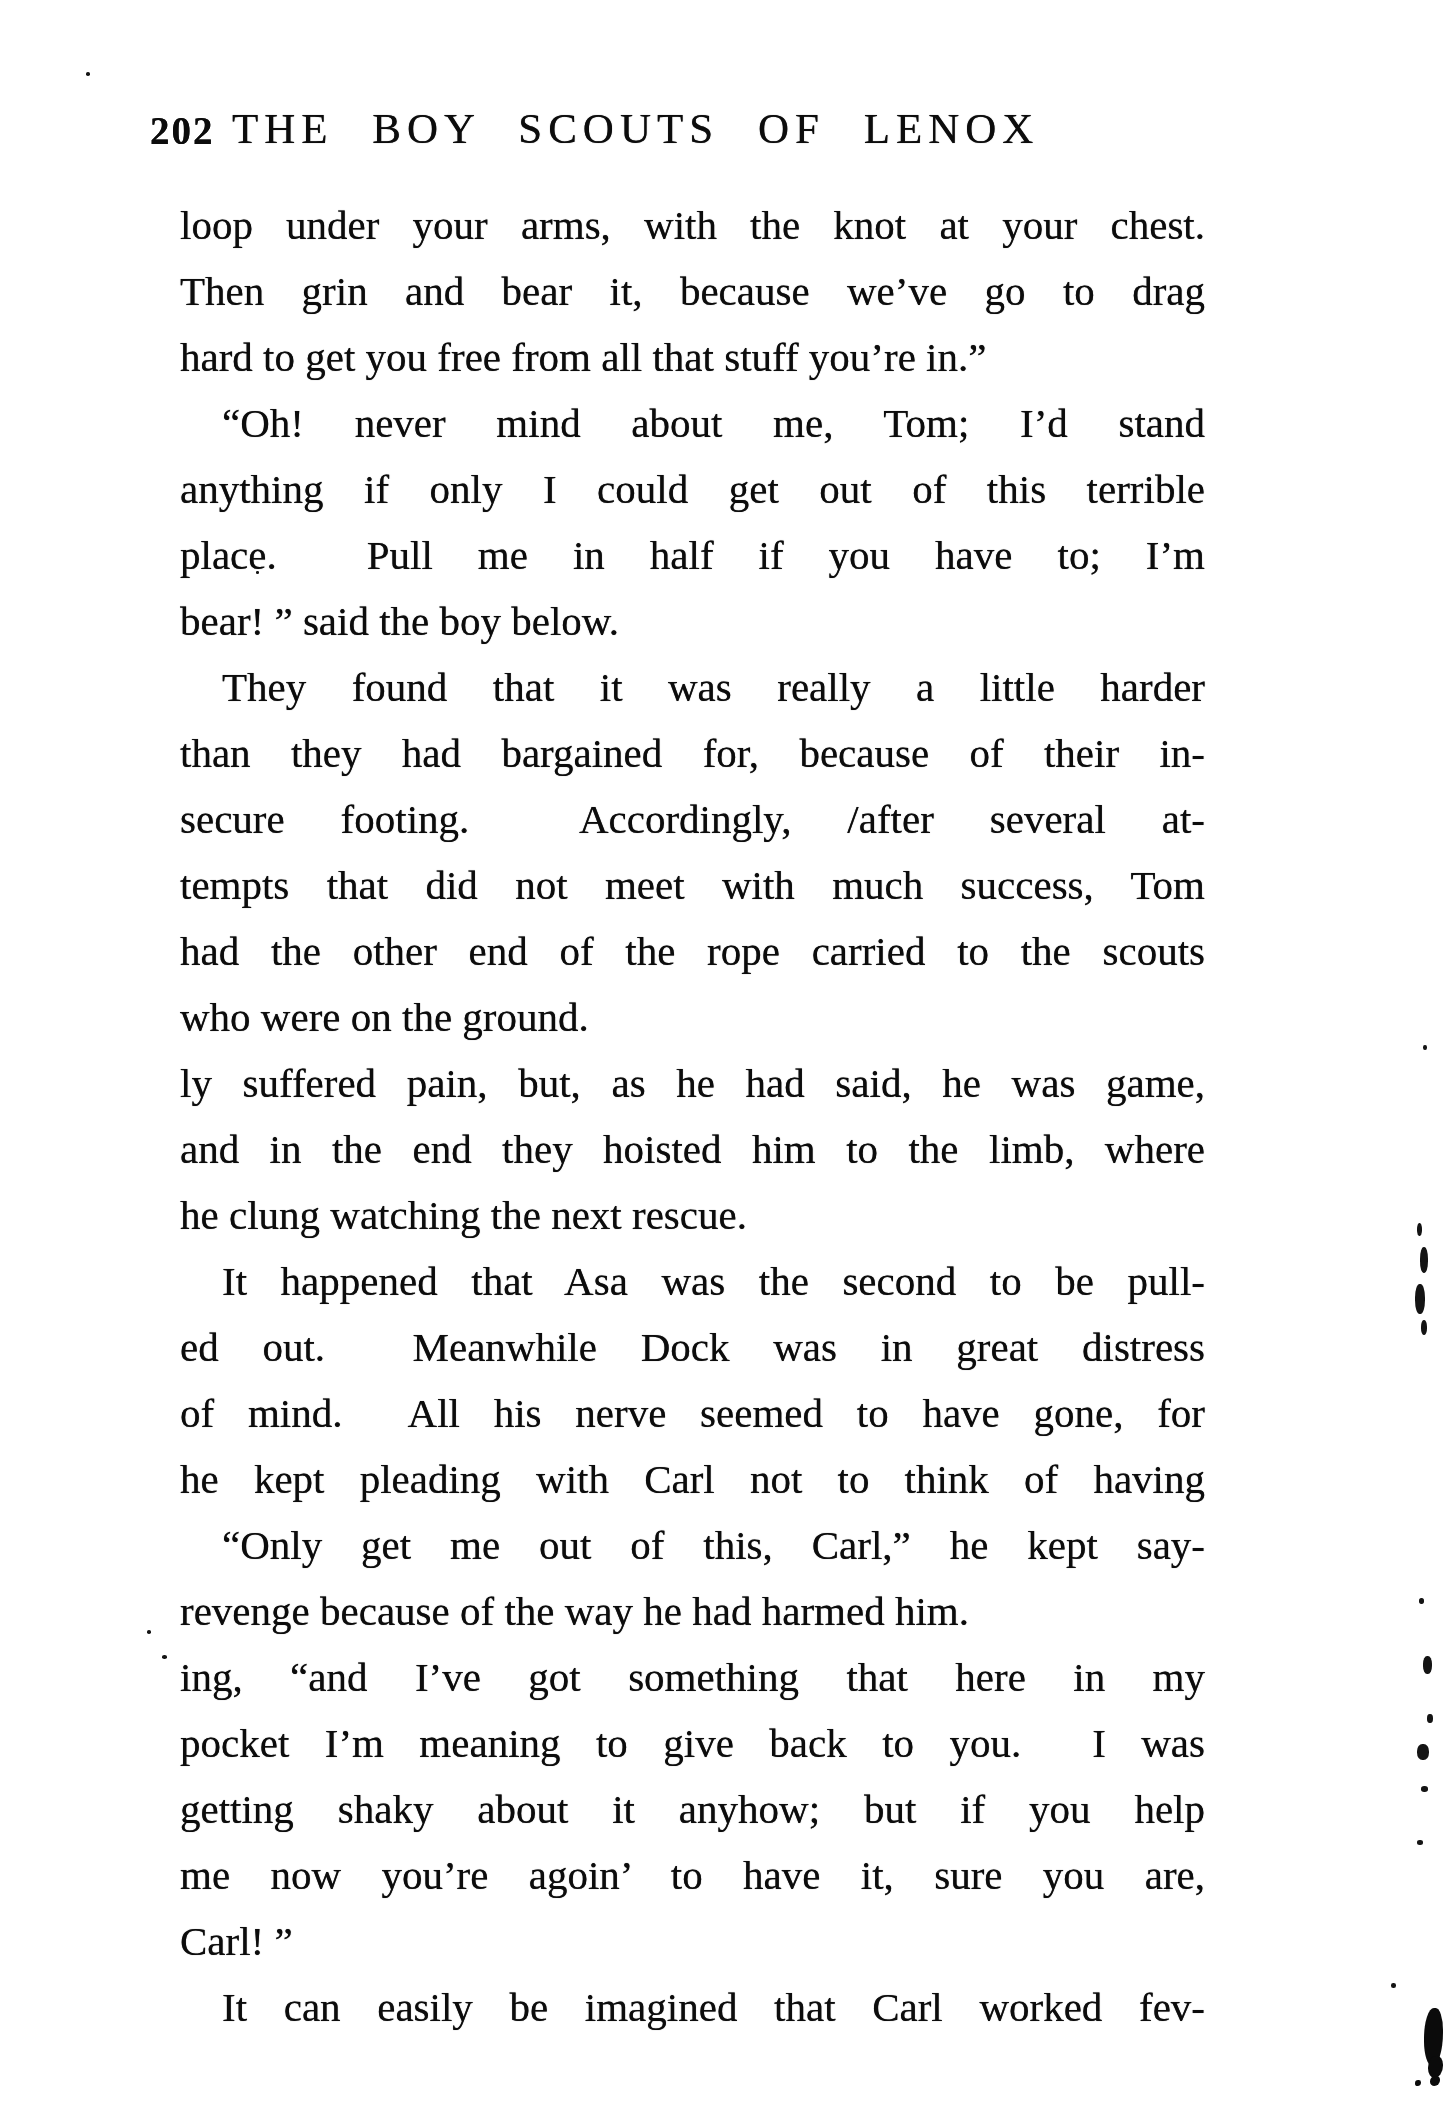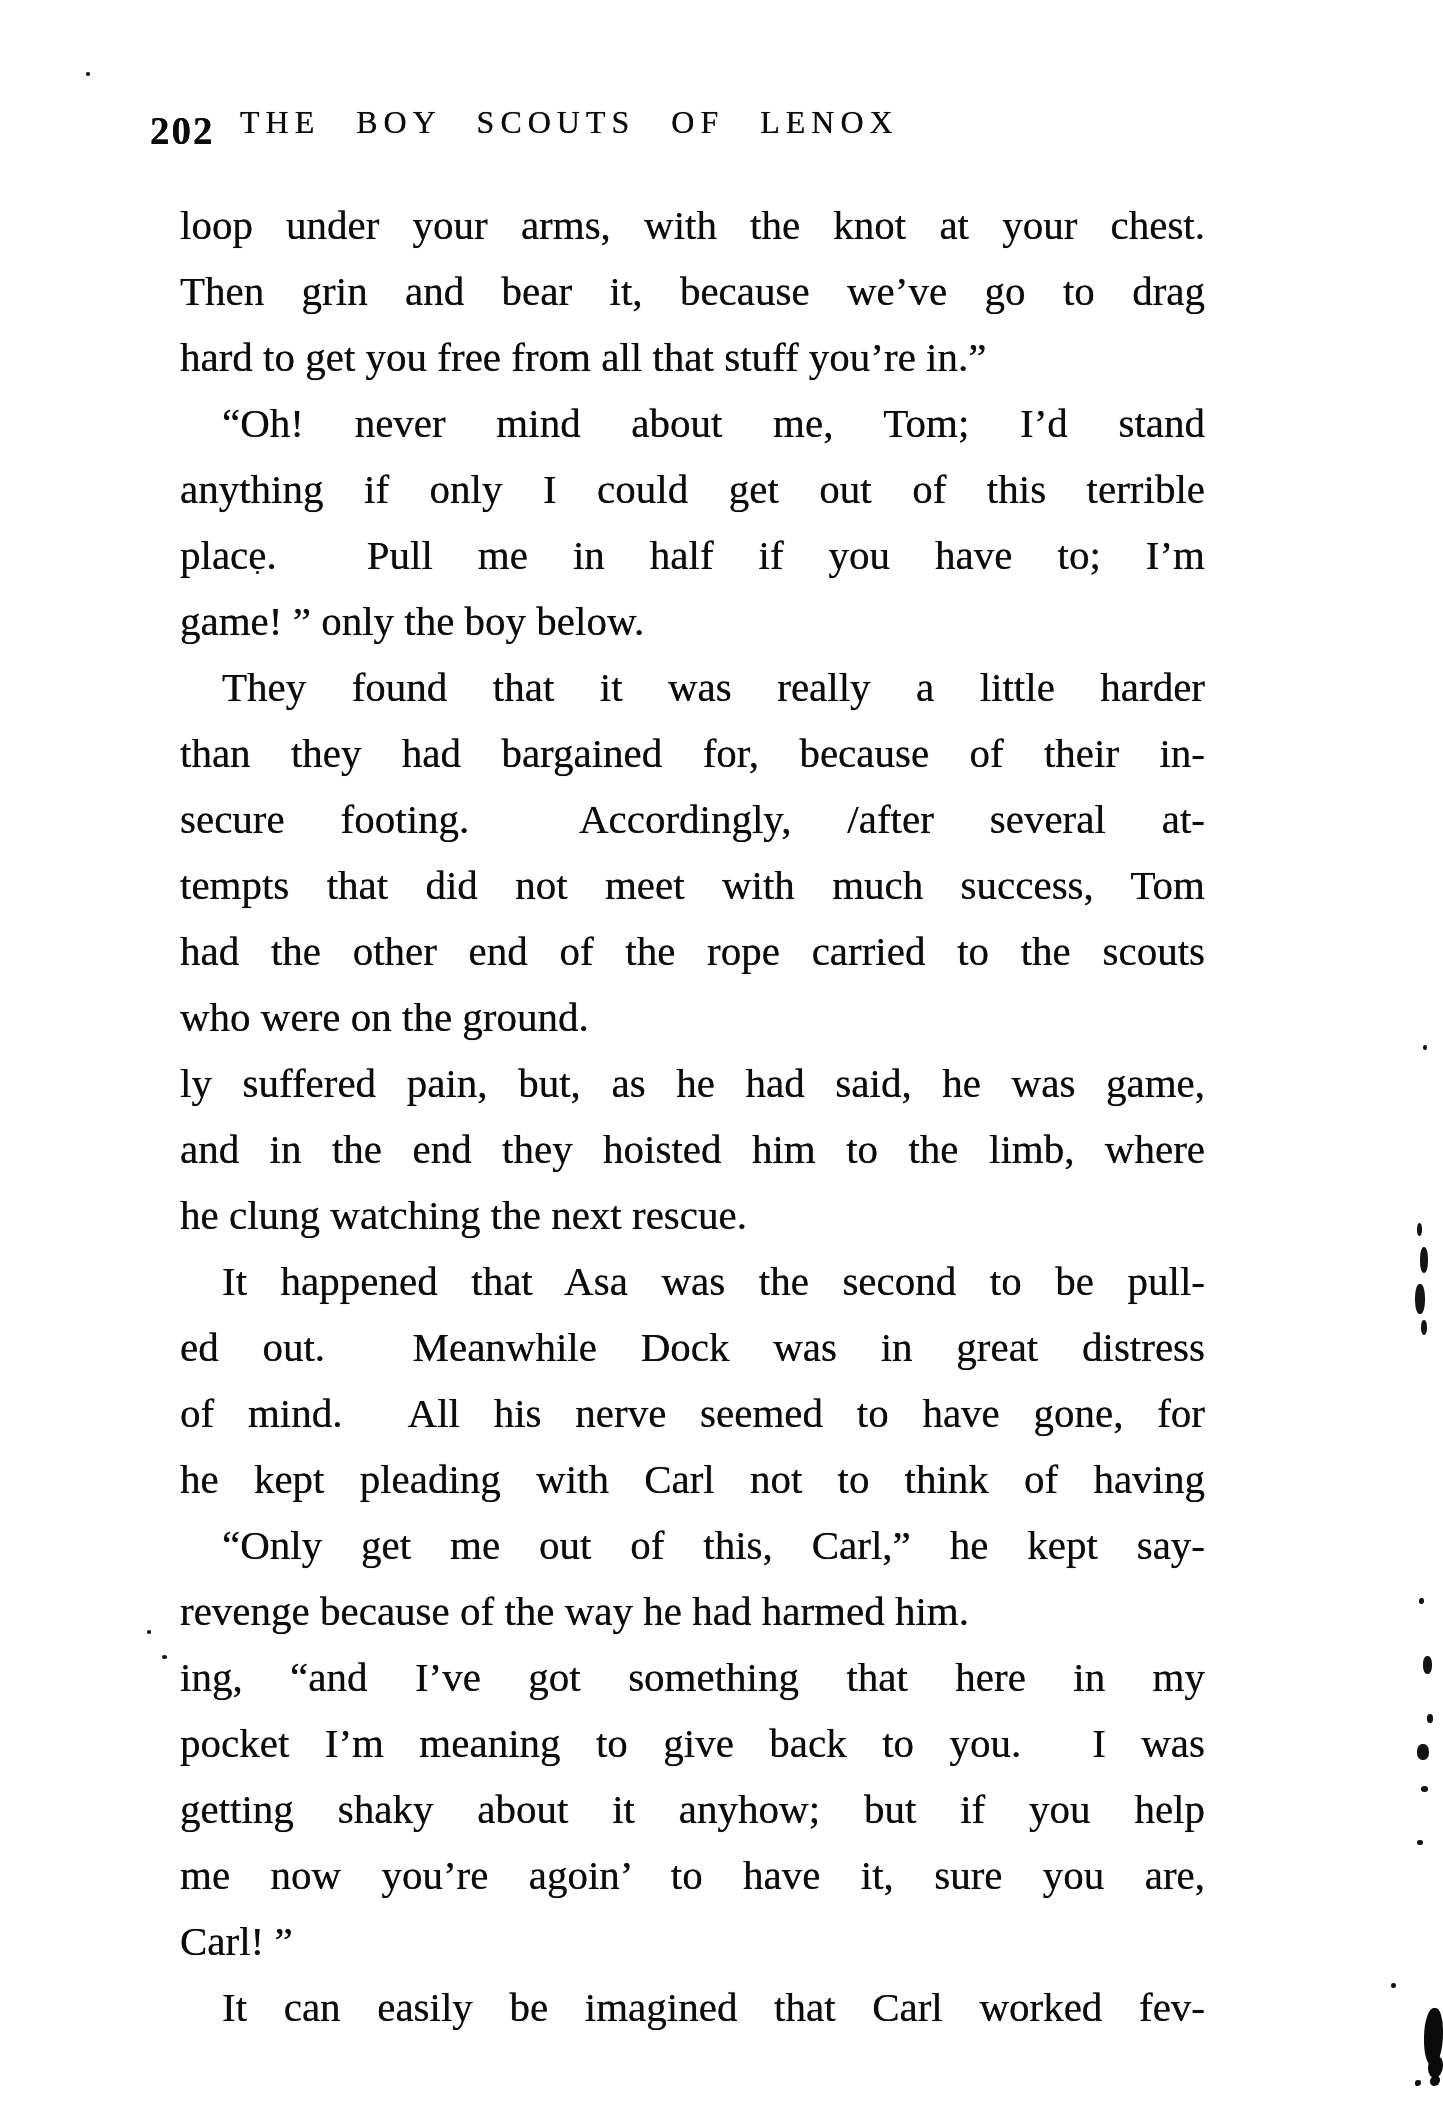--- a/index.html
+++ b/index.html
@@ -25,26 +25,25 @@
     position: absolute;
     left: 150px; top: 4px;
     font-size: 39px;
     letter-spacing: 2px;
     font-weight: bold;
     text-shadow: 0 0 0.6px rgba(0,0,0,0.85);
   }
   .head-title {
     position: absolute;
     left: 232px; top: 0;
-    font-size: 32px;
+    font-size: 43px;
     letter-spacing: 6px;
     word-spacing: 22px;
     white-space: nowrap;
     text-shadow: 0 0 0.7px rgba(0,0,0,0.85);
-    margin-left: 8px;
   }
   .text-block {
     position: absolute;
     left: 180px; top: 186px;
     width: 1025px;
   }
   .line {
     font-size: 41px;
     line-height: 54px;
     height: 54px;
@@ -83,21 +82,21 @@
     <span class="head-title">THE BOY SCOUTS OF LENOX</span>
   </div>
 
   <div class="text-block">
       <div class="line">loop under your arms, with the knot at your chest.</div>
       <div class="line">Then grin and bear it, because we’ve go to drag</div>
       <div class="line para-end">hard to get you free from all that stuff you’re in.”</div>
       <div class="line indent">“Oh! never mind about me, Tom; I’d stand</div>
       <div class="line">anything if only I could get out of this terrible</div>
       <div class="line">place.&nbsp; Pull me in half if you have to; I’m</div>
-      <div class="line para-end">game! ” only the boy below.</div>
+      <div class="line para-end">bear! ” said the boy below.</div>
       <div class="line indent">They found that it was really a little harder</div>
       <div class="line">than they had bargained for, because of their in-</div>
       <div class="line">secure footing.&nbsp; Accordingly, /after several at-</div>
       <div class="line">tempts that did not meet with much success, Tom</div>
       <div class="line">had the other end of the rope carried to the scouts</div>
       <div class="line para-end">who were on the ground.</div>
       <div class="line">ly suffered pain, but, as he had said, he was game,</div>
       <div class="line">and in the end they hoisted him to the limb, where</div>
       <div class="line para-end">he clung watching the next rescue.</div>
       <div class="line indent">It happened that Asa was the second to be pull-</div>

